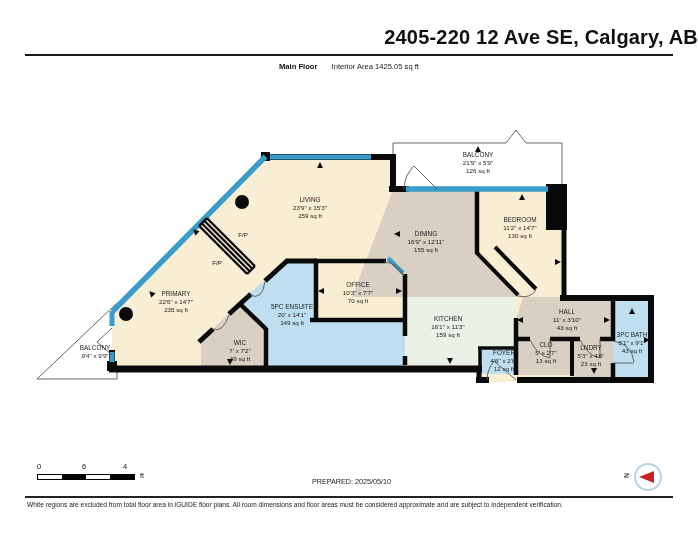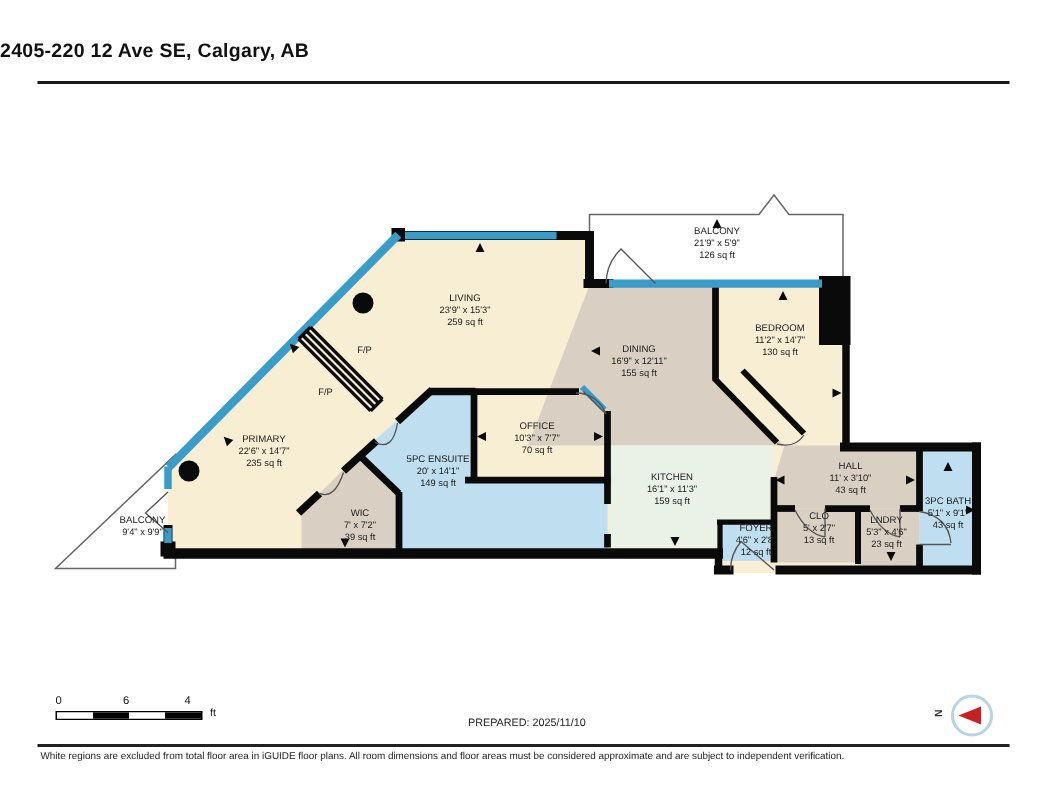--- a/index.html
+++ b/index.html
@@ -1,20 +1,20 @@
 <!DOCTYPE html>
 <html style="--c-room: #f8eed3; --c-gray: #d9d0c3; --c-wet: #bfdff0; --c-kitchen: #eaf1e6; --c-window: #3a9cc9; --c-wall: #0a0a0a;"><head>
 <meta charset="utf-8">
 <style>
   html,body{margin:0;padding:0;background:#fff;}
   #page{position:relative;width:698px;height:540px;background:#fff;overflow:hidden;
         font-family:"Liberation Sans",sans-serif;color:#111;}
   
-  #title{position:absolute;top:26px;left:0;width:100%;text-align:left;
-         font-size:13px;font-weight:bold;letter-spacing:.2px;}
+  #title{position:absolute;top:26px;left:0;width:100%;text-align:right;
+         font-size:20px;font-weight:bold;letter-spacing:.2px;}
   #header-rule{position:absolute;top:54px;left:25px;right:25px;height:2px;background:#1a1a1a;}
   #subtitle{position:absolute;top:62px;left:0;width:100%;text-align:center;font-size:7.6px;}
   #subtitle .floor{font-weight:bold;}
   #subtitle .area{margin-left:12px;font-weight:normal;color:#222;}
   
   #plan-svg{position:absolute;left:0;top:0;width:698px;height:540px;}
   #room-labels{position:absolute;left:0;top:0;width:698px;height:540px;pointer-events:none;}
   .room-label{position:absolute;transform:translate(-50%,-50%);text-align:center;
               font-size:6.2px;line-height:1.3;color:#1a1a1a;white-space:nowrap;}
   .room-label span{display:block;}
@@ -43,20 +43,24 @@
   #footer-rule{position:absolute;top:496px;left:25px;right:25px;height:1.5px;background:#222;}
   #footer-note{position:absolute;top:501px;left:27px;right:20px;font-size:6.6px;color:#222;}
 </style>
 </head>
 <body>
 
 <div id="page">
 
   <div id="title">2405-220 12 Ave SE, Calgary, AB</div>
   <div id="header-rule"></div>
+  <div id="subtitle">
+    <span class="floor">Main Floor</span>
+    <span class="area">Interior Area 1425.05 sq ft</span>
+  </div>
 
   <svg id="plan-svg" viewBox="0 0 698 540" xmlns="http://www.w3.org/2000/svg">
 
     <g fill="#ffffff" stroke="#666" stroke-width="1">
       <polygon points="393,143 506,143 516,130 526,143 562,143 562,188 393,188"></polygon>
       <polygon points="117,303 117,379 37,379"></polygon>
     </g>
 
     <g>
       <polygon fill="var(--c-room)" points="265,155 393,155 393,190 564,190 564,298 653,298 653,382 479,382 479,369 112,369 112,312"></polygon>
@@ -255,21 +259,21 @@
     <span class="tick" id="tick-12">4</span>
     <div id="scale-bar">
       <span class="seg w"></span>
         <span class="seg b"></span>
         <span class="seg w"></span>
         <span class="seg b"></span>
     </div>
     <span id="scale-unit">ft</span>
   </div>
 
-  <div id="prepared">PREPARED: 2025/11/10</div>
+  <div id="prepared">PREPARED: 2025/05/10</div>
 
   <div id="compass">
     <span class="n">N</span>
     <div class="dial">
       <div class="needle"></div>
     </div>
   </div>
 
   <div id="footer-rule"></div>
   <div id="footer-note">White regions are excluded from total floor area in iGUIDE floor plans. All room dimensions and floor areas must be considered approximate and are subject to independent verification.</div>

